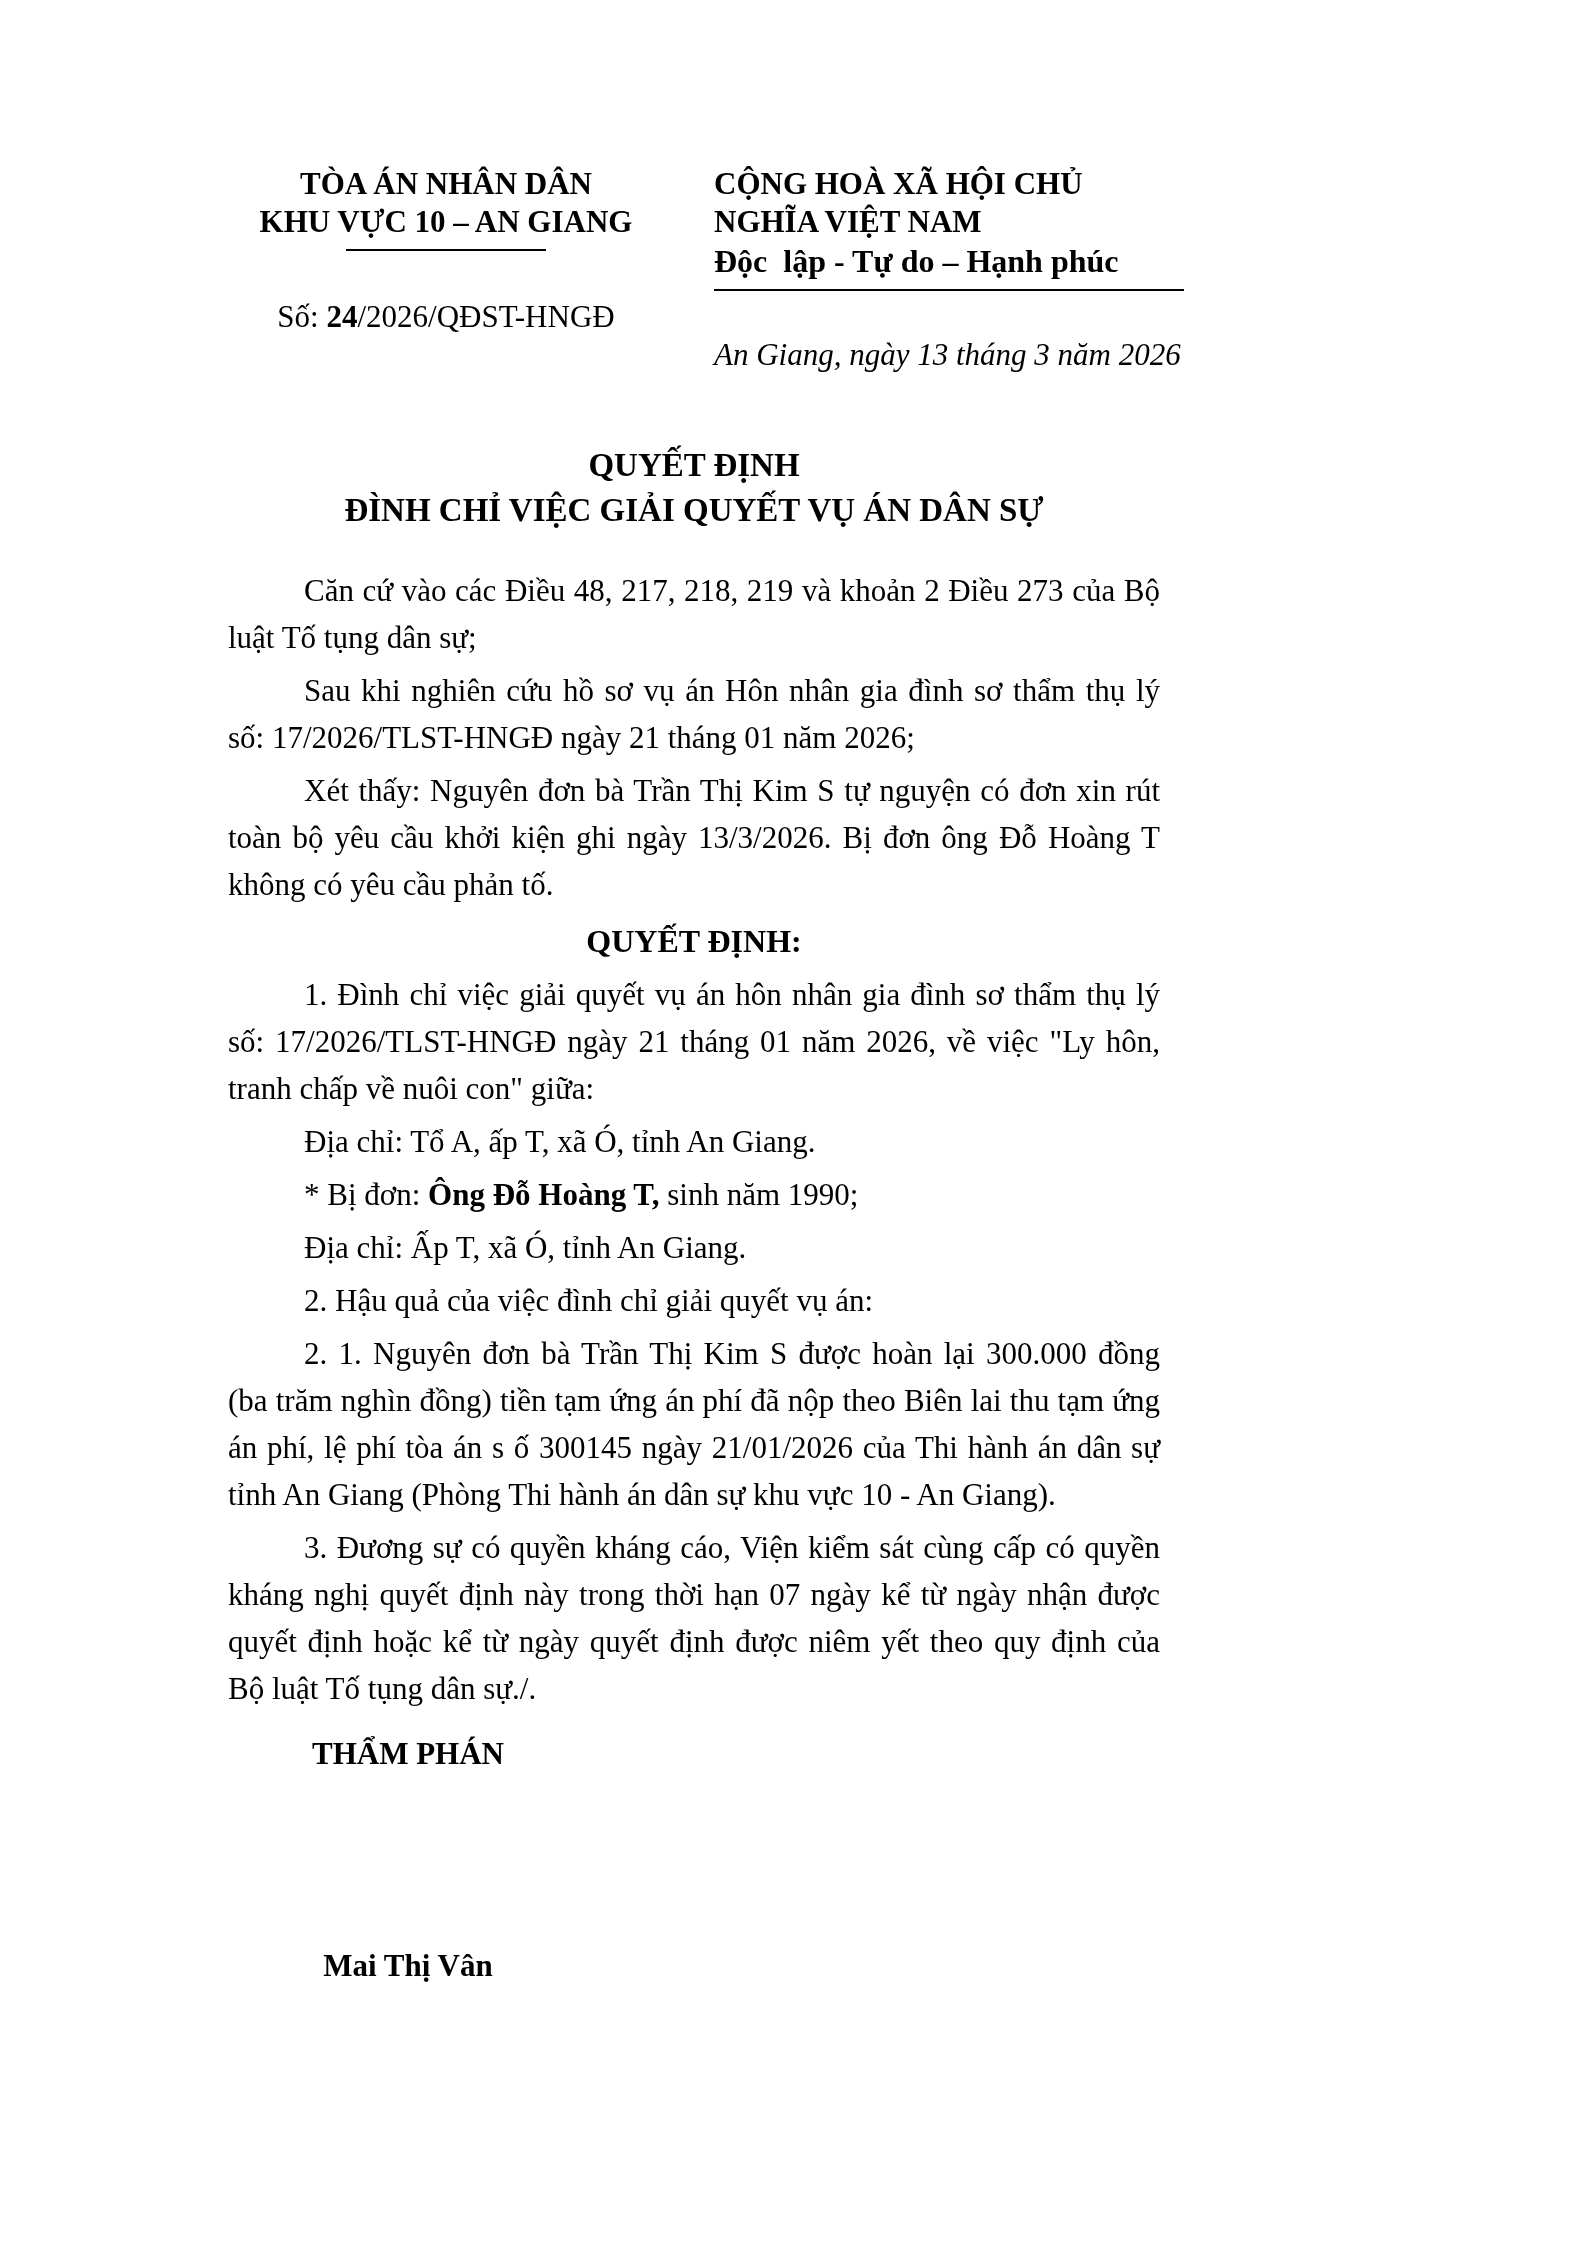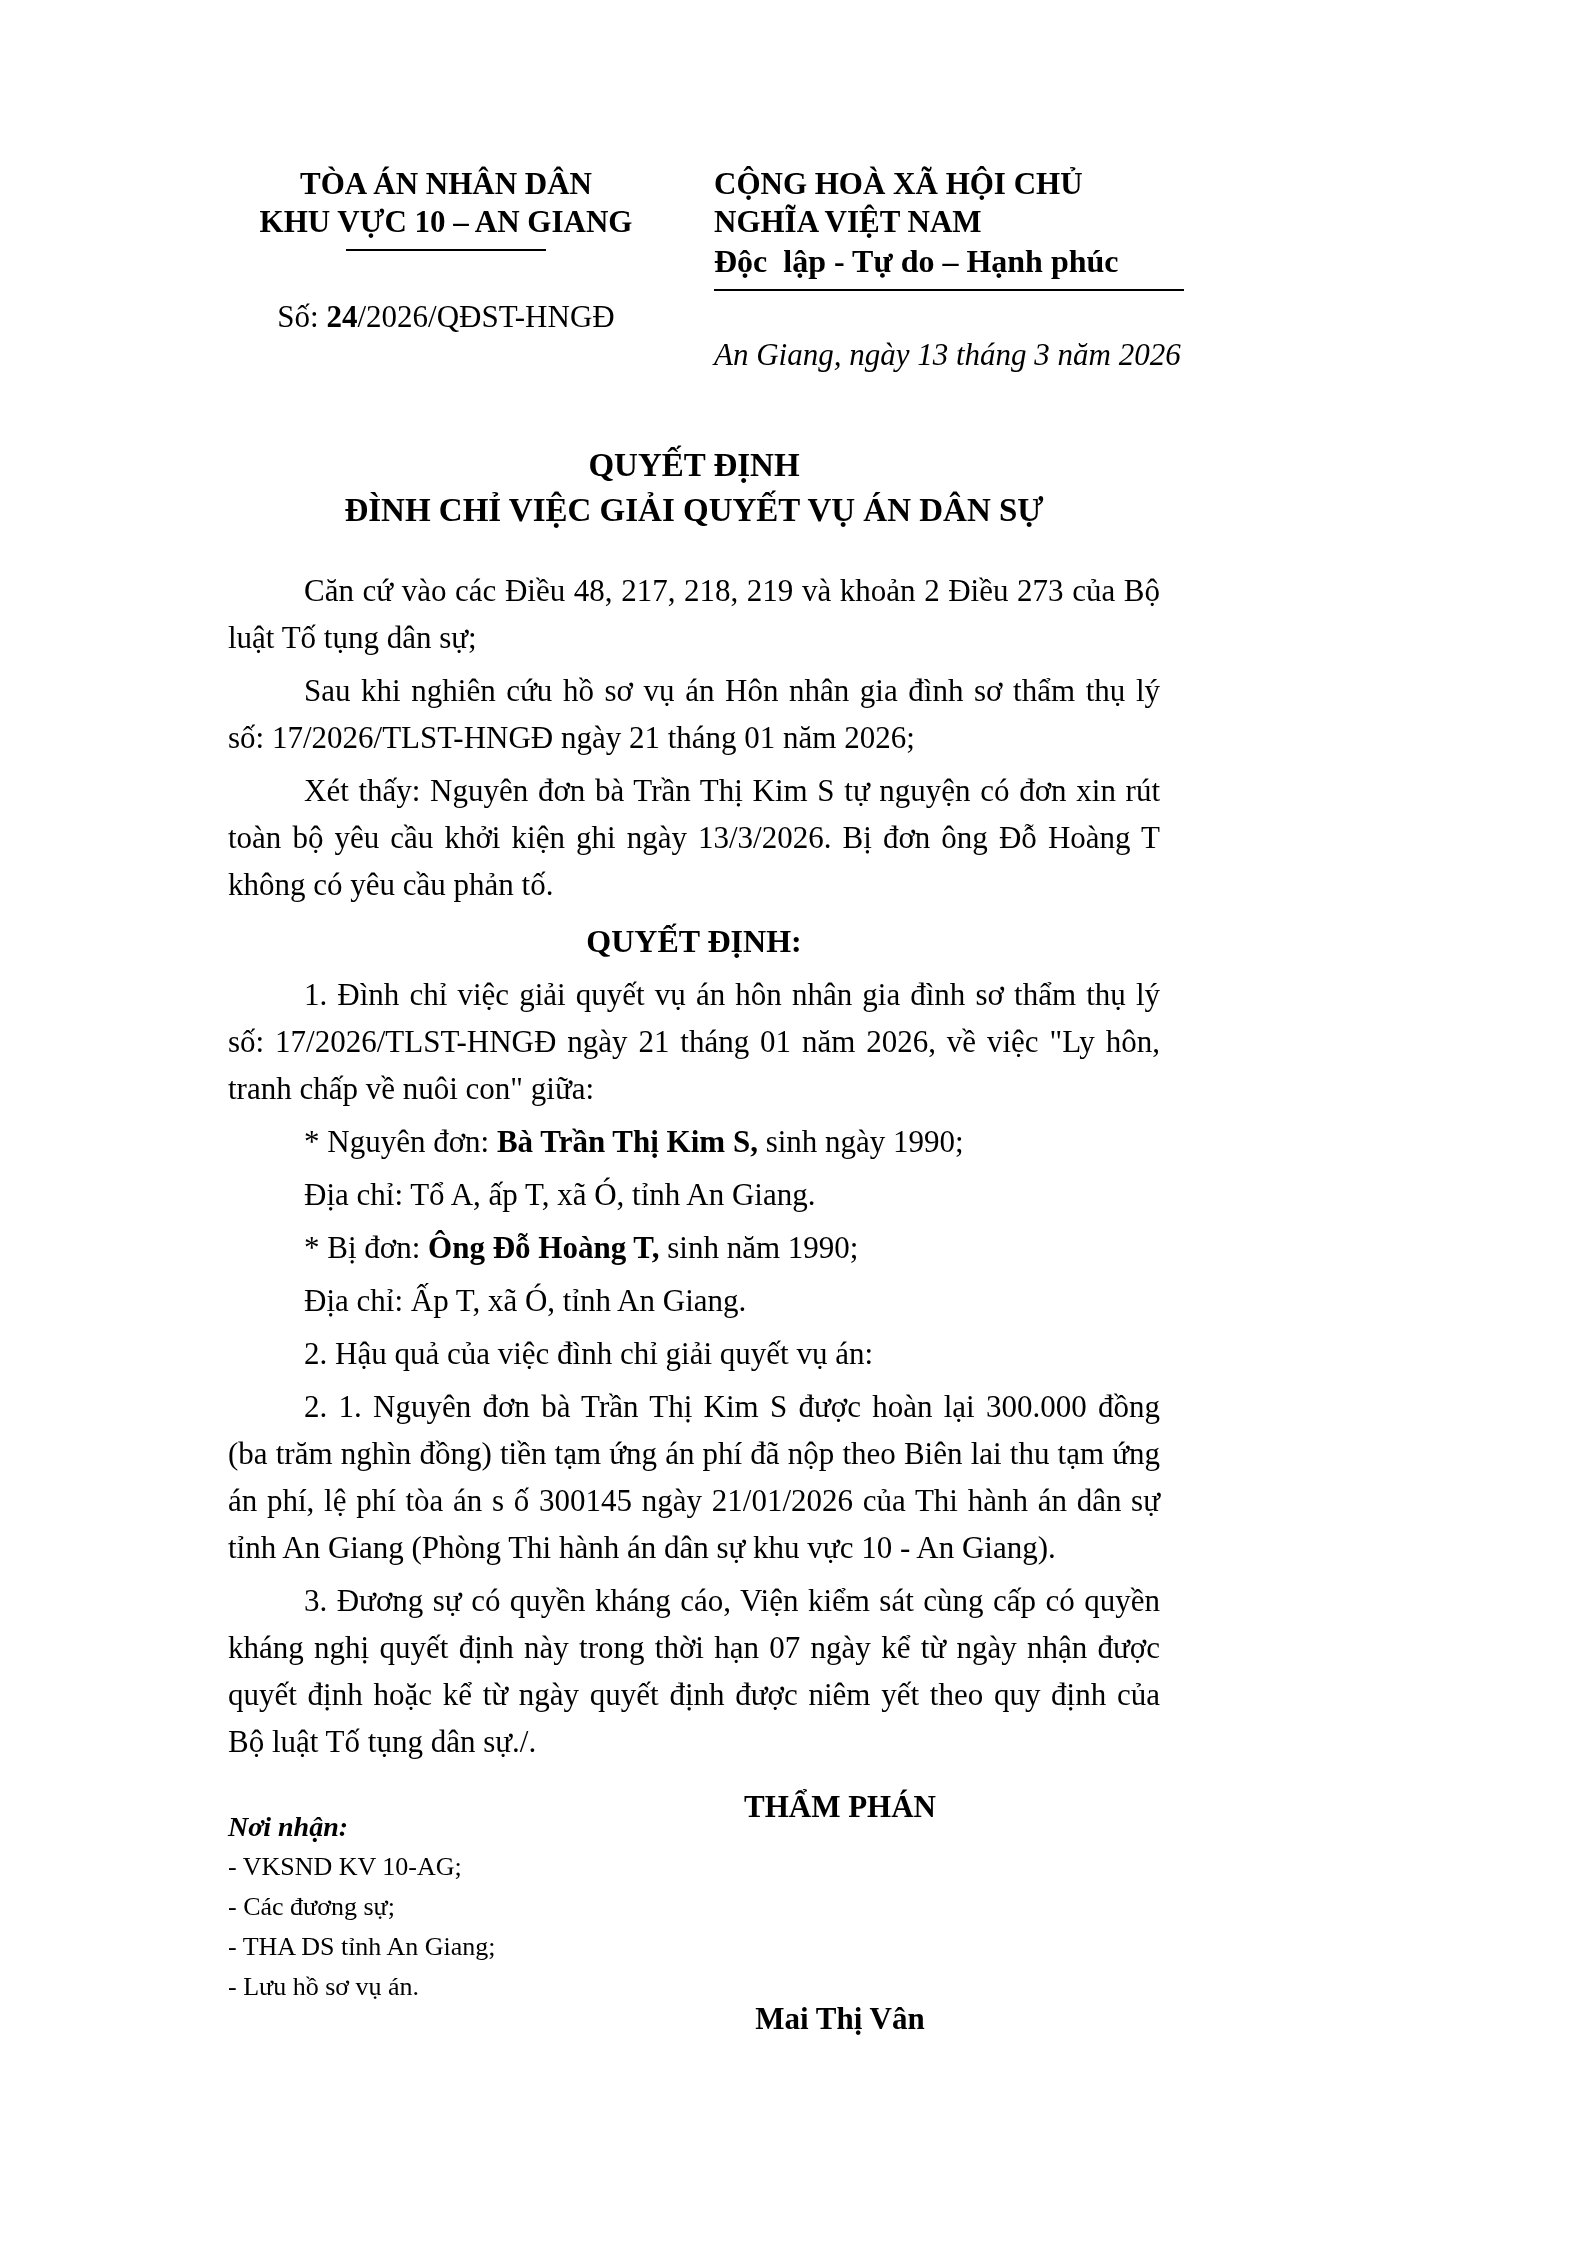--- a/index.html
+++ b/index.html
@@ -80,38 +80,30 @@
 
   <div class="body-block">
     <p class="para">Căn cứ vào các Điều 48, 217, 218, 219 và khoản 2 Điều 273 của Bộ luật Tố tụng dân sự;</p>
     <p class="para">Sau khi nghiên cứu hồ sơ vụ án Hôn nhân gia đình sơ thẩm thụ lý số: 17/2026/TLST-HNGĐ ngày 21 tháng 01 năm 2026;</p>
     <p class="para">Xét thấy: Nguyên đơn bà Trần Thị Kim S tự nguyện có đơn xin rút toàn bộ yêu cầu khởi kiện ghi ngày 13/3/2026. Bị đơn ông Đỗ Hoàng T không có yêu cầu phản tố.</p>
 
     <p class="para center-heading">QUYẾT ĐỊNH:</p>
 
     <p class="para"><span>1. Đình chỉ việc giải quyết vụ án hôn nhân gia đình sơ thẩm thụ lý số: 17/2026/TLST-HNGĐ ngày 21 tháng 01 năm 2026, về việc "</span><span class="italic">Ly hôn, tranh chấp về nuôi con</span><span>" giữa:</span></p>
 
-    <p class="para"><span class="italic">* Nguyên đơn: </span><span class="bold">Bà Trần Thị Kim S,</span><span> sinh ngày 1990;</span></p>
     <p class="para">Địa chỉ: Tổ A, ấp T, xã Ó, tỉnh An Giang.</p>
 
     <p class="para"><span class="italic">* Bị đơn: </span><span class="bold">Ông Đỗ Hoàng T,</span><span> sinh năm 1990;</span></p>
     <p class="para">Địa chỉ: Ấp T, xã Ó, tỉnh An Giang.</p>
 
     <p class="para">2. Hậu quả của việc đình chỉ giải quyết vụ án:</p>
     <p class="para">2. 1. Nguyên đơn bà Trần Thị Kim S được hoàn lại 300.000 đồng (ba trăm nghìn đồng) tiền tạm ứng án phí đã nộp theo Biên lai thu tạm ứng án phí, lệ phí tòa án s ố 300145 ngày 21/01/2026 của Thi hành án dân sự tỉnh An Giang (Phòng Thi hành án dân sự khu vực 10 - An Giang).</p>
     <p class="para">3. Đương sự có quyền kháng cáo, Viện kiểm sát cùng cấp có quyền kháng nghị quyết định này trong thời hạn 07 ngày kể từ ngày nhận được quyết định hoặc kể từ ngày quyết định được niêm yết theo quy định của Bộ luật Tố tụng dân sự./.</p>
   </div>
 
   <div class="footer">
-    <div class="footer-left">
-      <div class="recipients-label">Nơi nhận:</div>
-      <div class="recipient">- VKSND KV 10-AG;</div>
-      <div class="recipient">- Các đương sự;</div>
-      <div class="recipient">- THA DS tỉnh An Giang;</div>
-      <div class="recipient">- Lưu hồ sơ vụ án.</div>
-    </div>
     <div class="footer-right">
       <div class="judge-title">THẨM PHÁN</div>
       <div class="judge-name">Mai Thị Vân</div>
     </div>
   </div>
 
 </div>
 
 </body></html>

